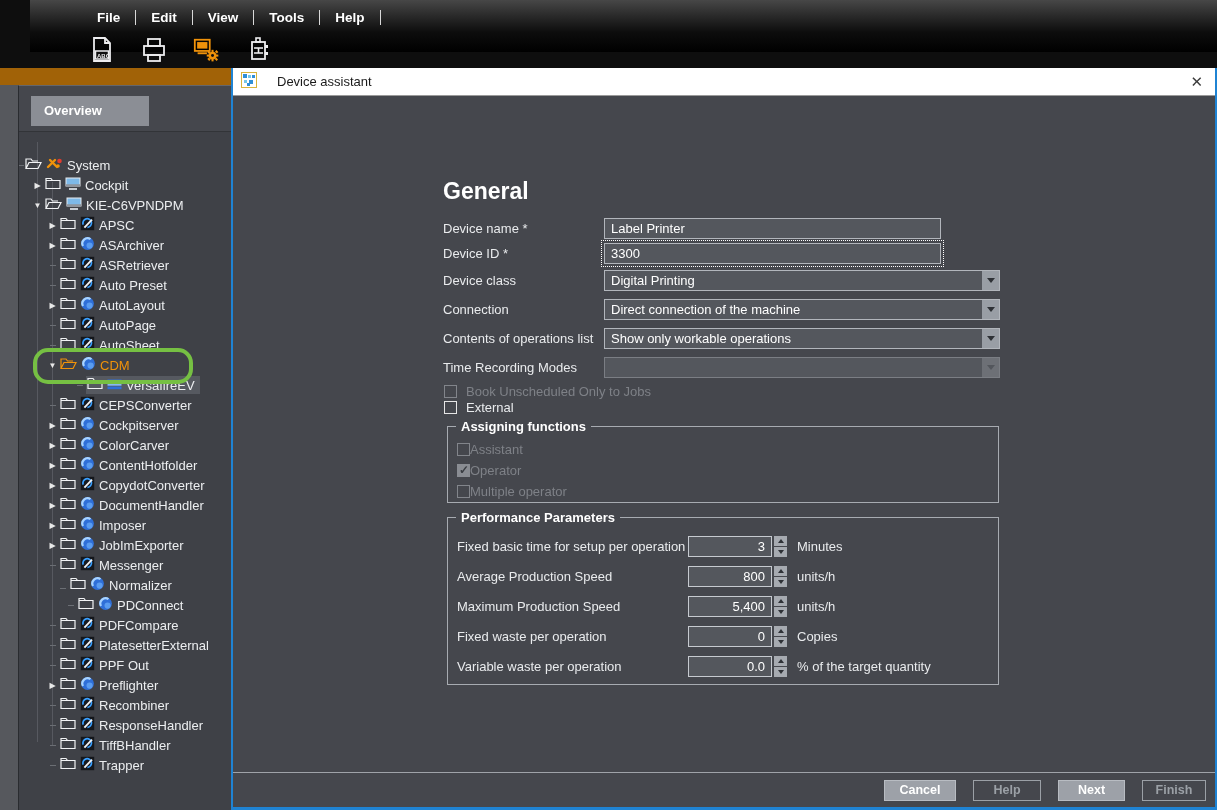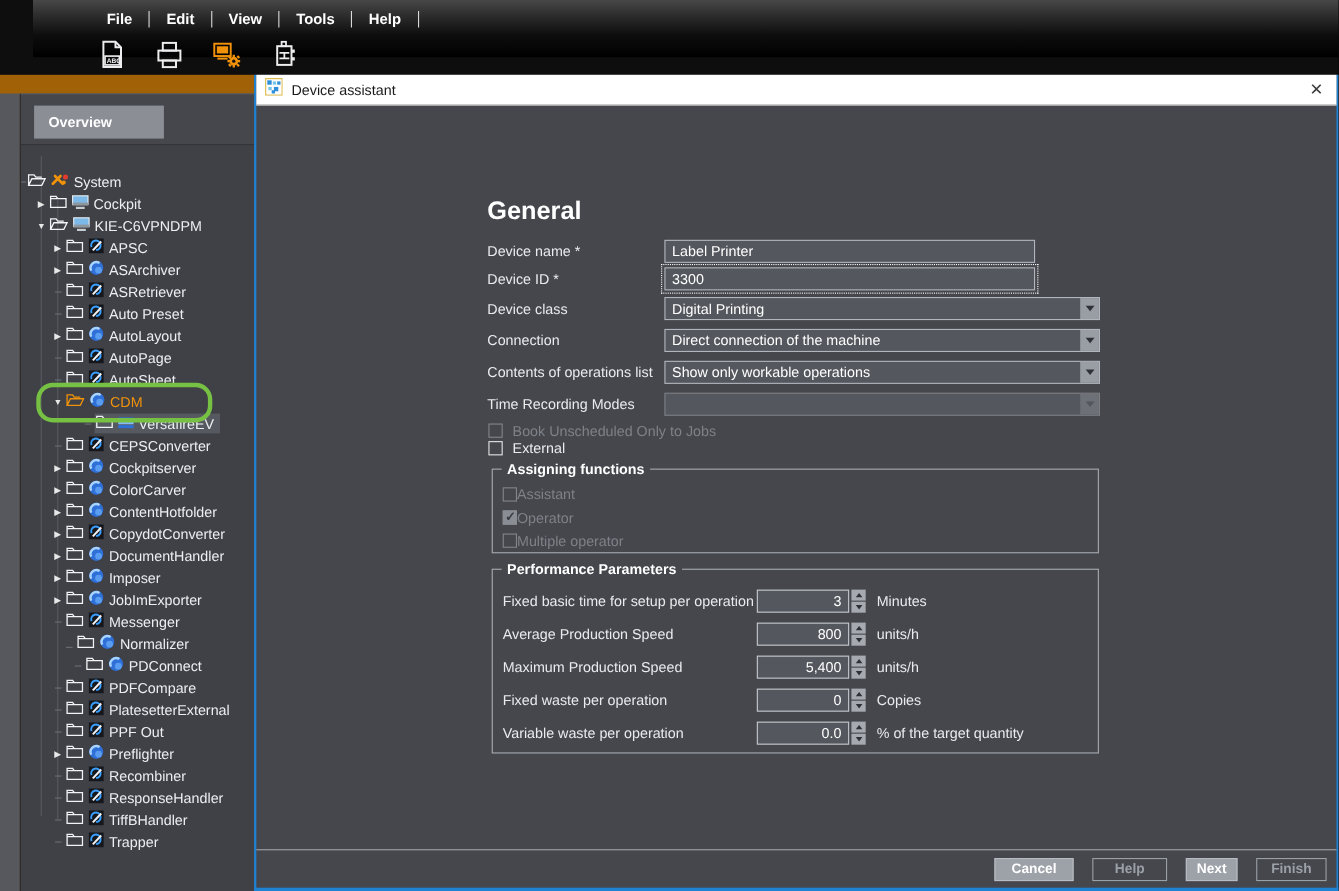--- a/index.html
+++ b/index.html
@@ -33,21 +33,21 @@
   .tbody svg{flex:0 0 auto;}
   .sel{background:#565960;}
   .accent .tlabel{color:#f0920a;}
   .hl::before{content:"";position:absolute;left:14px;width:152px;top:-7px;height:28px;
               border:4px solid #76c043;border-radius:15px;pointer-events:none;z-index:5;}
 
   
   .dialog{position:absolute;left:231px;top:68px;width:986px;height:742px;box-sizing:border-box;
           border-left:2px solid #1f83d3;border-right:2px solid #1f83d3;border-bottom:3px solid #1f83d3;
           background:#45474d;}
-  .titlebar{height:28px;background:#fff;display:flex;align-items:center;padding:0 12px 0 8px;gap:8px;
+  .titlebar{height:28px;background:#fff;display:flex;align-items:center;padding:0 12px 0 8px;gap:20px;
             border-bottom:1px solid #9a9a9a;box-sizing:border-box;}
   .title-text{color:#1a1a1a;font-size:13px;}
   .close{margin-left:auto;color:#3c3c3c;font-size:15px;line-height:1;cursor:default;}
   .dbody{position:absolute;top:28px;left:0;right:0;bottom:0;}
   .heading{position:absolute;left:210px;top:82px;color:#fff;font-size:23px;font-weight:bold;}
 
   .frow{position:absolute;left:210px;display:flex;align-items:center;height:22px;}
   .flabel{width:161px;color:#e9ebed;font-size:13px;}
   .tinput{width:337px;height:21px;box-sizing:border-box;background:#54575d;border:1px solid #b2b6bc;
           color:#fff;font-size:13px;font-family:"Liberation Sans",sans-serif;padding:0 6px;}
@@ -767,18 +767,18 @@
                 </span>
               </span>
               <span class="punit">% of the target quantity</span>
             </div>
           </div>
       </div>
 
       <div class="btnbar">
           <button class="dbtn filled" style="width: 72px;">Cancel</button>
           <button class="dbtn outline" style="width: 68px;">Help</button>
-          <button class="dbtn filled" style="width: 47px;">Next</button>
+          <button class="dbtn filled" style="width: 67px;">Next</button>
           <button class="dbtn outline" style="width: 64px;">Finish</button>
         </div>
     </div>
   </div>
 </div>
 
 </body></html>

